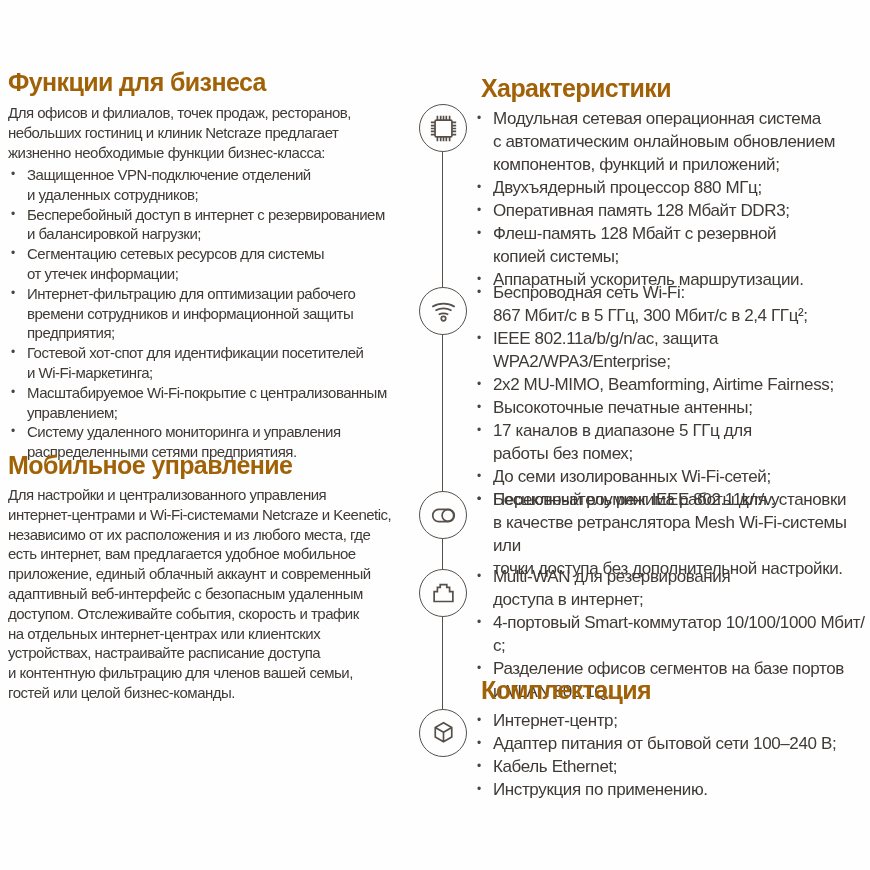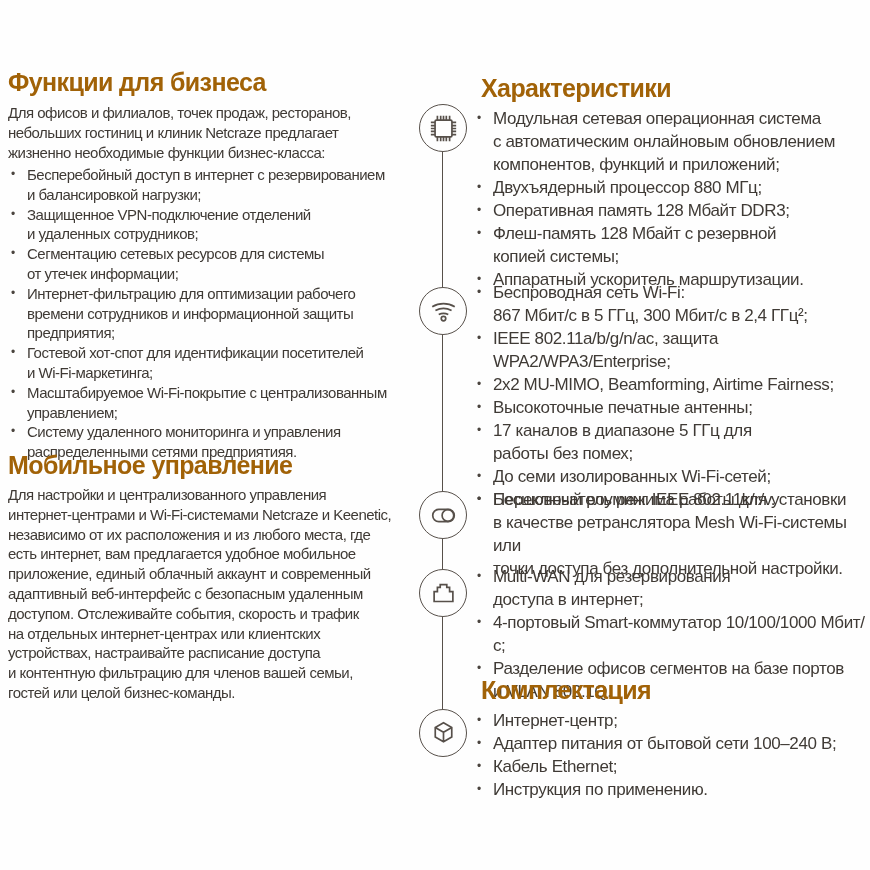--- a/index.html
+++ b/index.html
@@ -90,26 +90,26 @@
 <div class="canvas">
 
   <h1 class="h" style="left:8px; top:68px">Функции для бизнеса</h1>
 
   <p class="body col-left-text" style="top:103px">Для офисов и филиалов, точек продаж, ресторанов,
 небольших гостиниц и клиник Netcraze предлагает
 жизненно необходимые функции бизнес-класса:</p>
 
   <ul class="blist col-left-text" style="top:165px">
     <li>
+        <span>Защищенное VPN-подключение отделений
+и удаленных сотрудников;</span>
+      </li>
+    <li>
         <span>Бесперебойный доступ в интернет с резервированием
 и балансировкой нагрузки;</span>
-      </li>
-    <li>
-        <span>Защищенное VPN-подключение отделений
-и удаленных сотрудников;</span>
       </li>
     <li>
         <span>Сегментацию сетевых ресурсов для системы
 от утечек информации;</span>
       </li>
     <li>
         <span>Интернет-фильтрацию для оптимизации рабочего
 времени сотрудников и информационной защиты
 предприятия;</span>
       </li>

